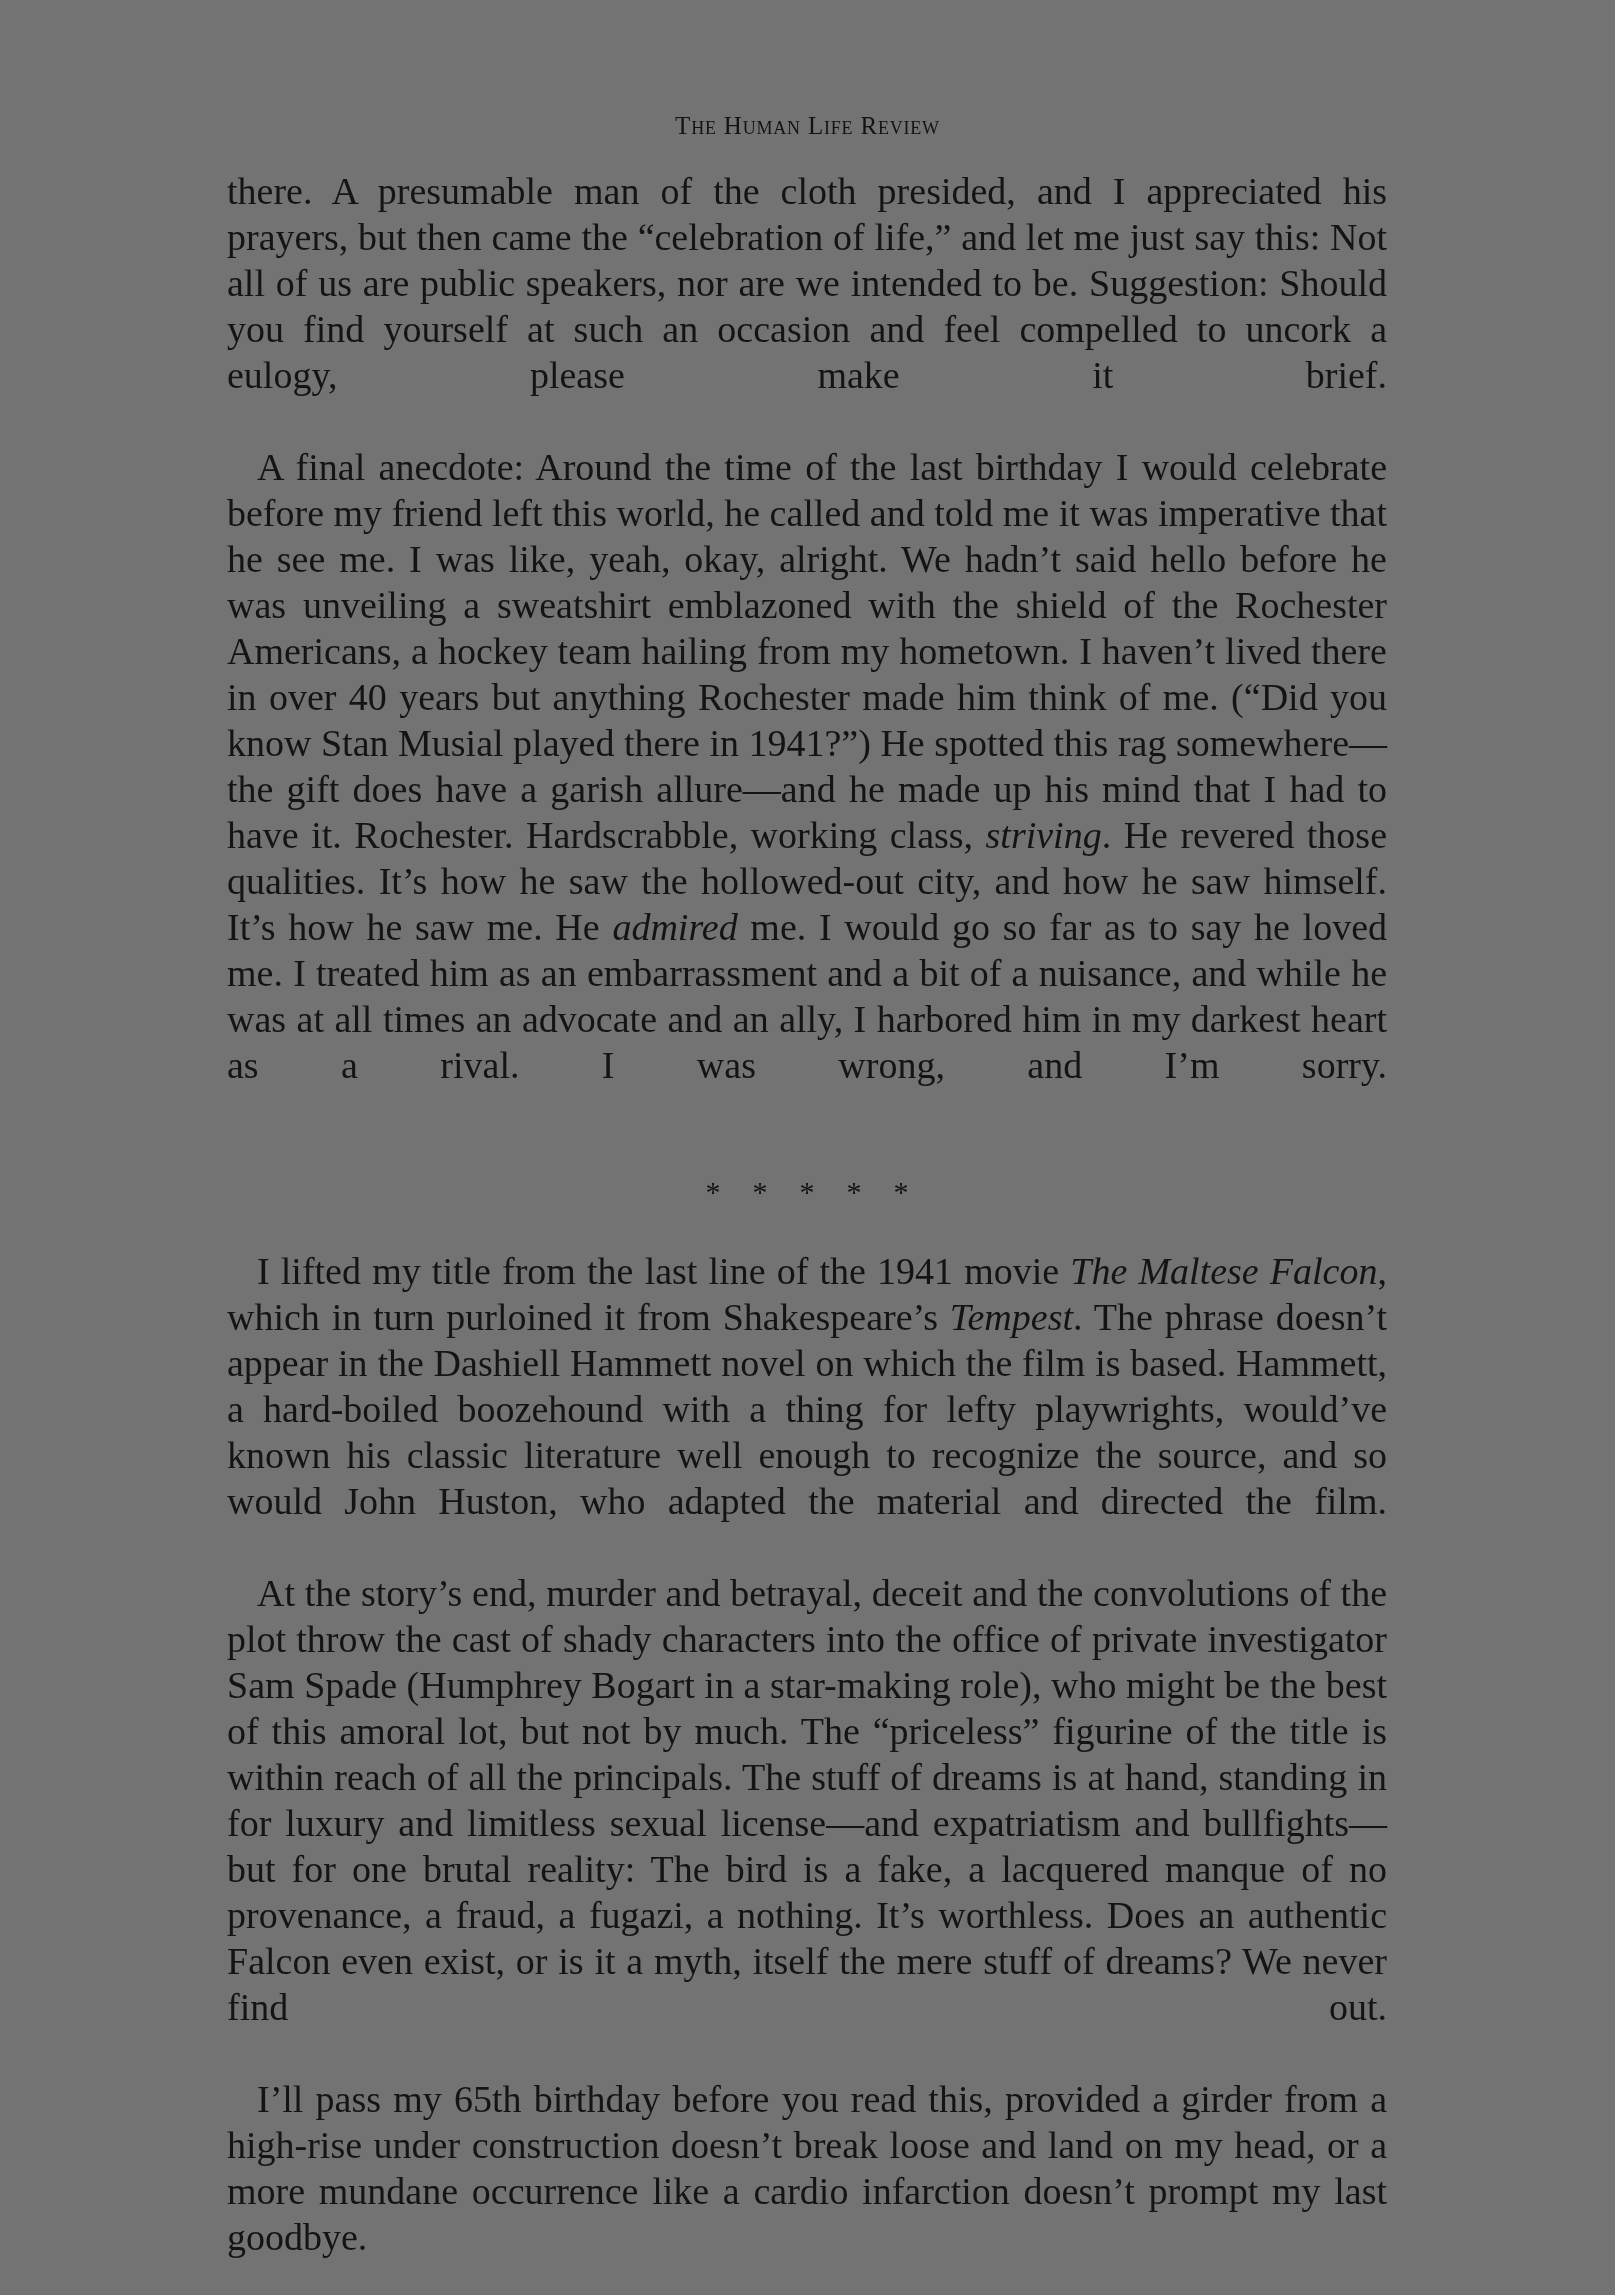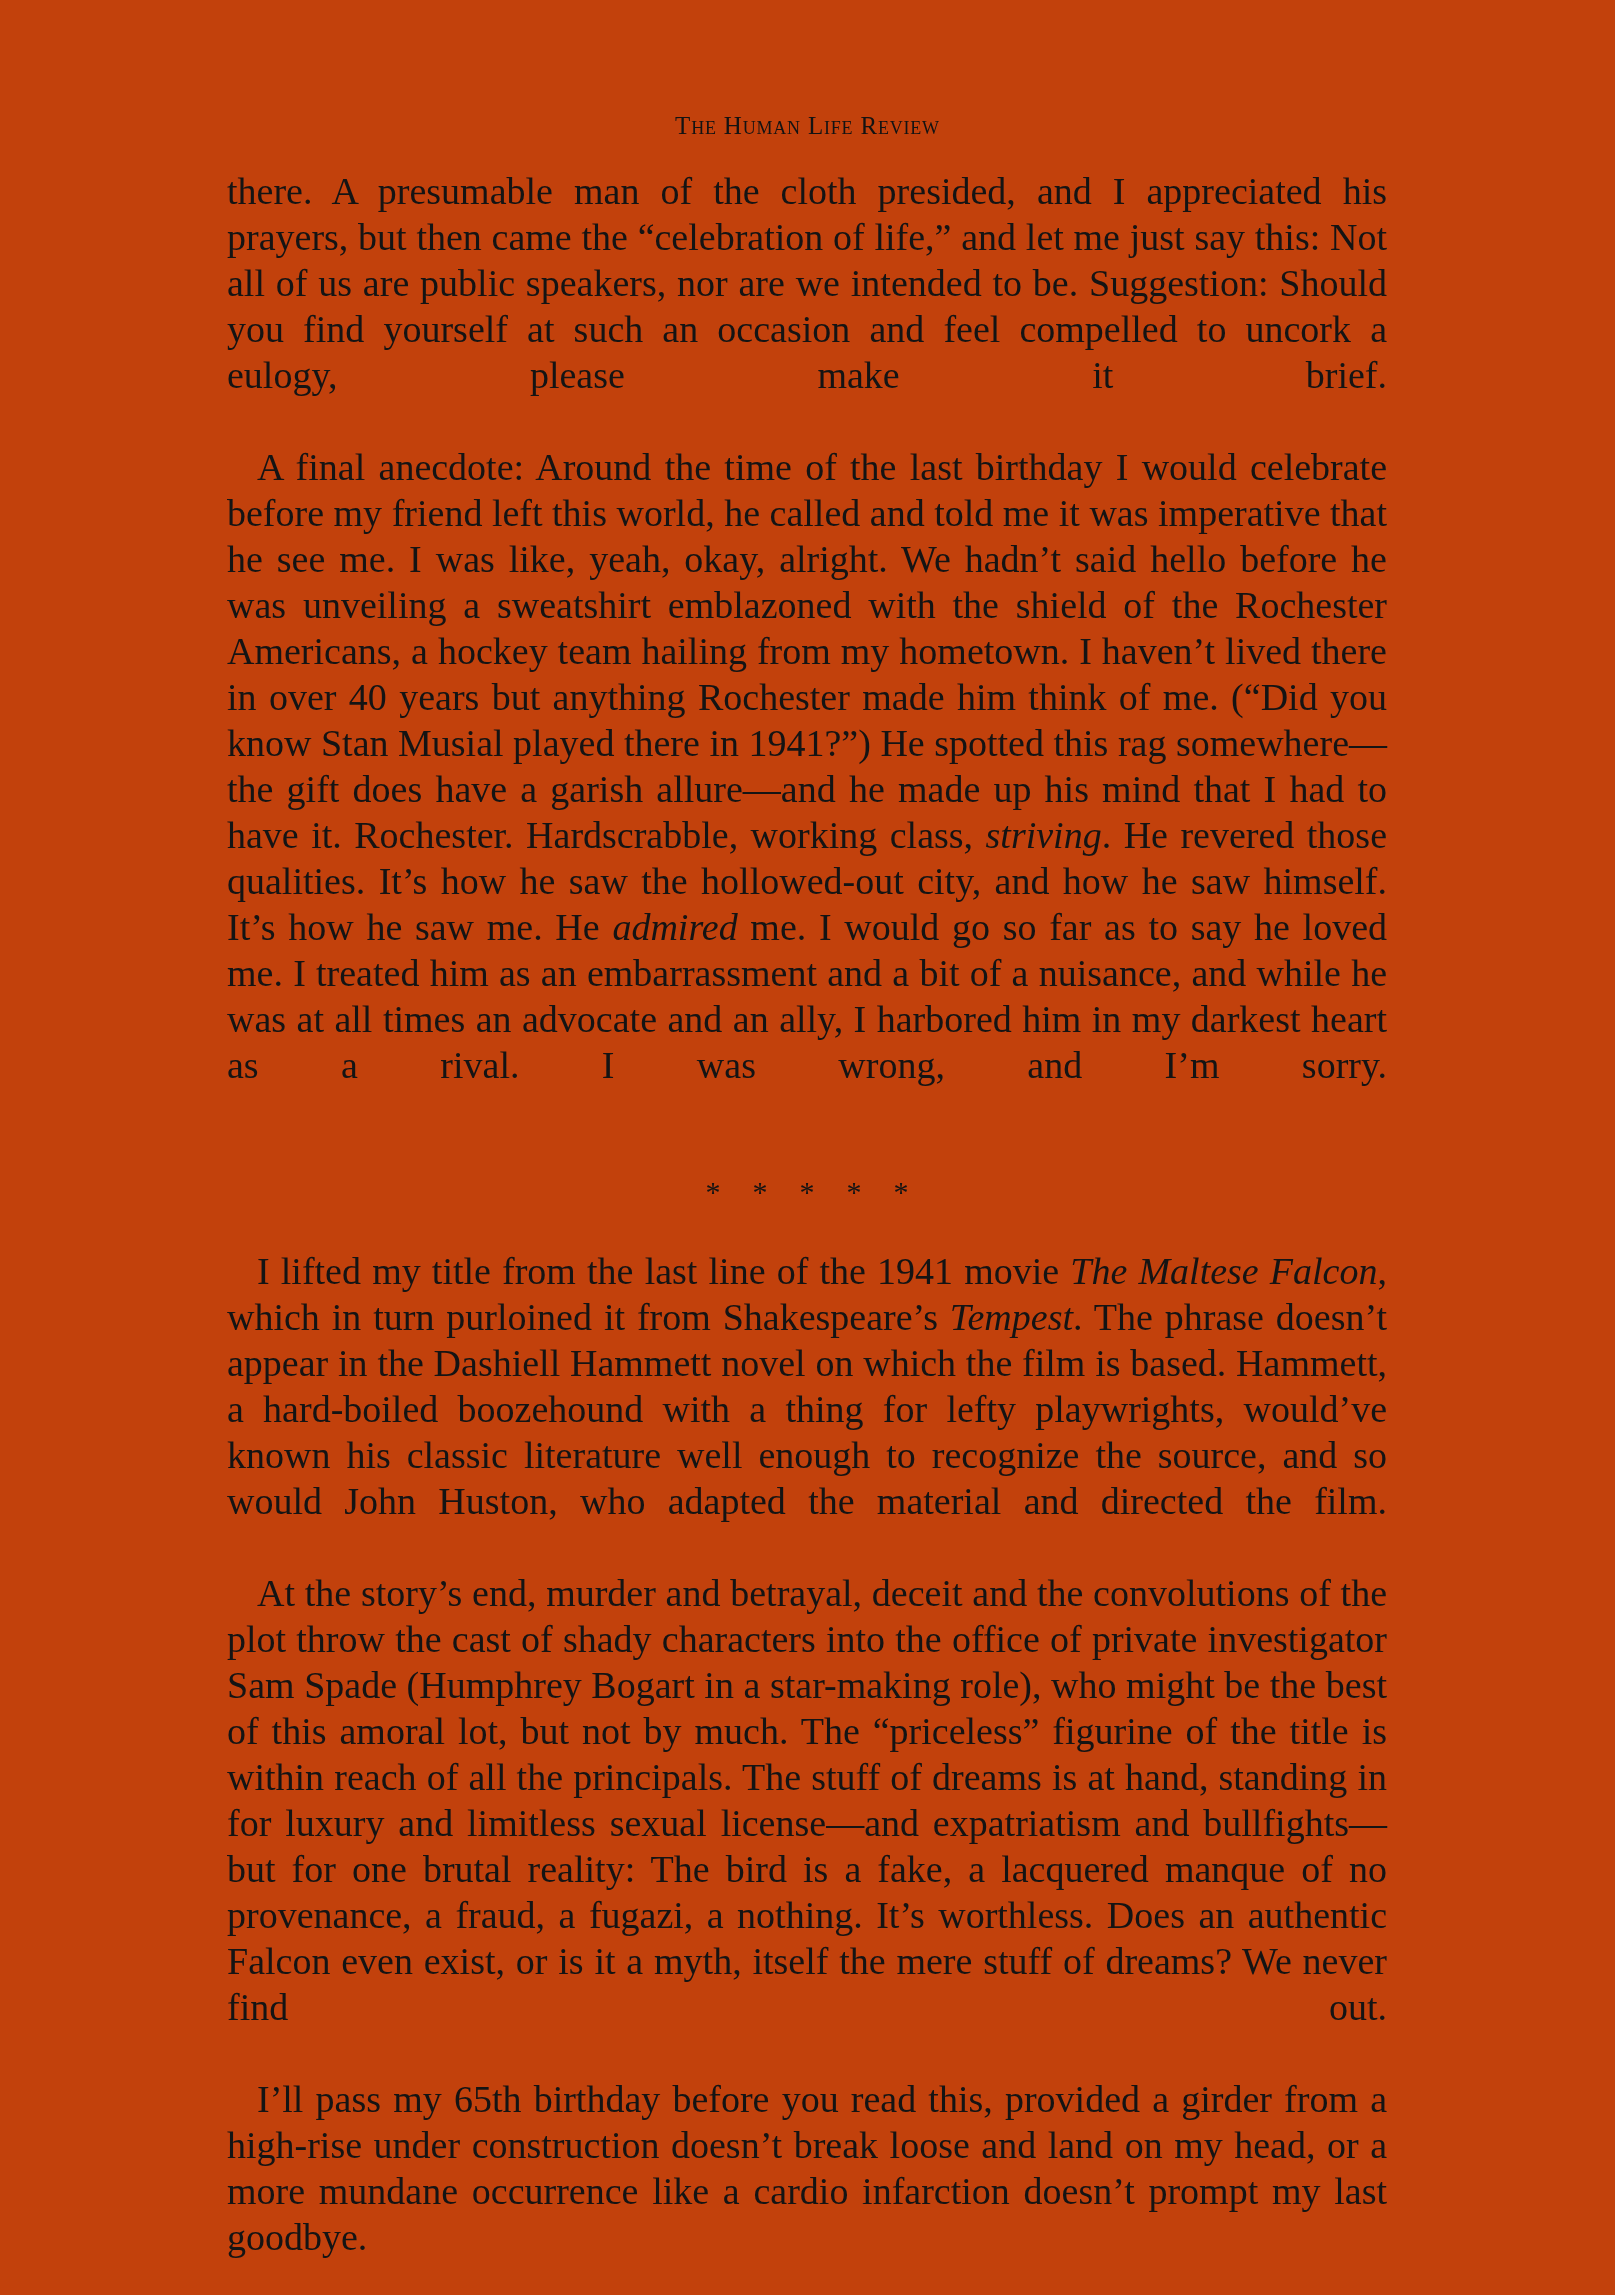--- a/index.html
+++ b/index.html
@@ -4,21 +4,21 @@
 <style>
   html, body {
     margin: 0;
     padding: 0;
     background: #ffffff;
   }
   .page {
     position: relative;
     width: 1615px;
     height: 2295px;
-    background: #c2410c;
+    background: #737373;
     box-sizing: border-box;
     font-family: "Liberation Serif", "DejaVu Serif", serif;
     color: #141414;
     overflow: hidden;
   }
 
   
   .running-head {
     position: absolute;
     top: 112px;

